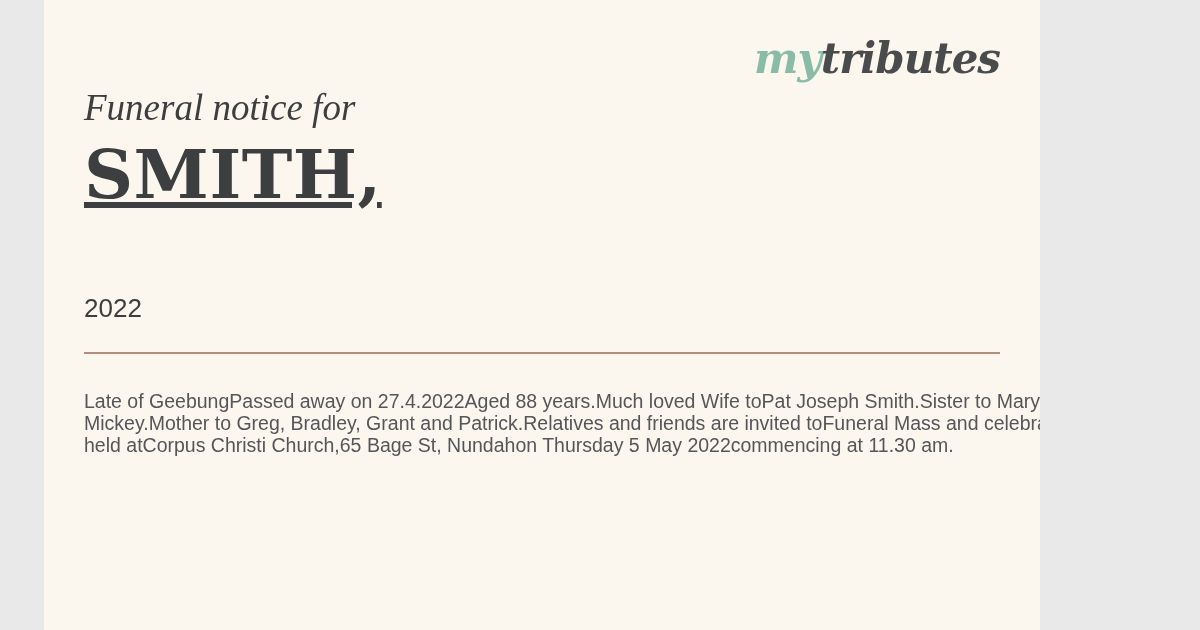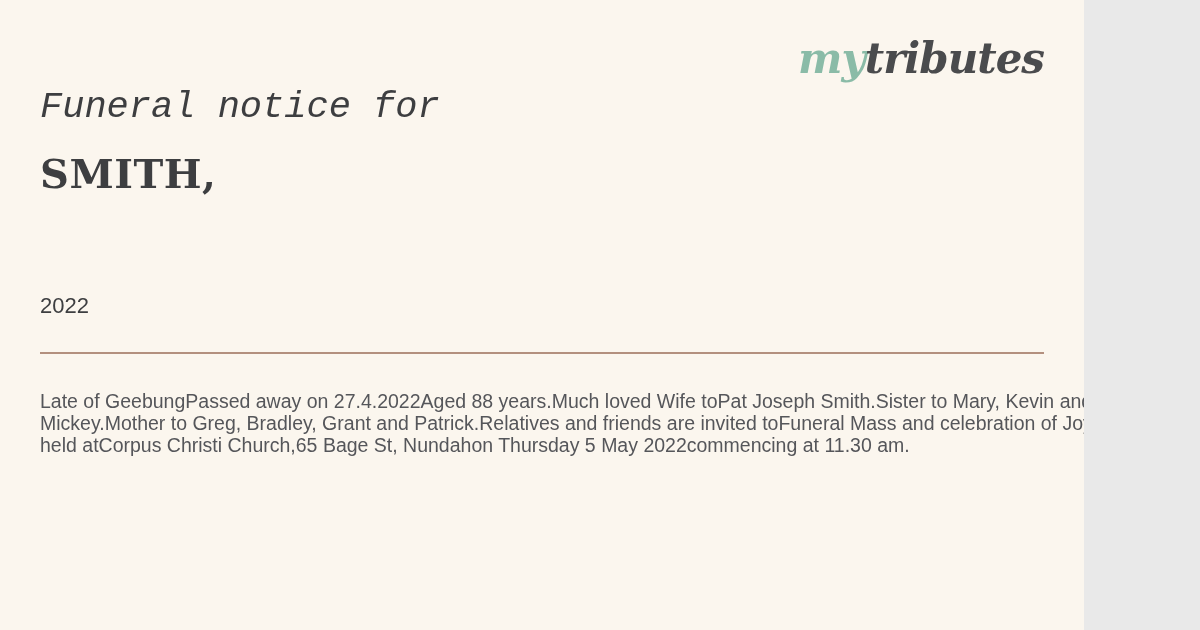--- a/index.html
+++ b/index.html
@@ -2,68 +2,70 @@
 <html><head>
 <meta charset="utf-8">
 <style>
   html, body {
     margin: 0;
     padding: 0;
     background: #e9e9e9;
   }
   .card {
     position: relative;
-    width: 1084px;
+    width: 996px;
     height: 630px;
     overflow: hidden;
     background: var(--bg, #fbf6ee);
     font-family: "Liberation Sans", sans-serif;
+    margin-left: 44px;
   }
   .logo {
     position: absolute;
     top: 33px;
     right: 40px;
     font-family: "DejaVu Serif", serif;
     font-style: italic;
     font-weight: 700;
     font-size: 42px;
     line-height: 52px;
     letter-spacing: -1px;
     white-space: nowrap;
   }
   .logo .logo-my { color: var(--accent, #8abba7); }
   .logo .logo-tributes { color: var(--brand-dark, #4a4b4d); }
   .eyebrow {
     position: absolute;
     left: 40px;
     top: 86px;
-    font-family: Liberation Mono, monospace;
+    font-family: Liberation Serif, serif;
     font-style: italic;
     font-weight: 400;
     font-size: 37px;
     color: var(--heading, #3d3e40);
     white-space: nowrap;
   }
   .name-block {
     position: absolute;
     left: 40px;
     top: 138px;
     font-family: "DejaVu Serif", serif;
     font-weight: 700;
-    font-size: 40px;
+    font-size: 68px;
     line-height: 72px;
     color: var(--heading, #3d3e40);
     letter-spacing: 0.5px;
+    text-decoration: underline;
   }
   .name-block .name-line { display: block; }
   .year {
     position: absolute;
     left: 40px;
     top: 293px;
-    font-size: 22px;
+    font-size: 26px;
     font-weight: 400;
     color: var(--heading, #3d3e40);
   }
   .divider {
     position: absolute;
     left: 40px;
     right: 40px;
     top: 352px;
     height: 0;
     border-top: 2px solid var(--divider, #b3907e);

